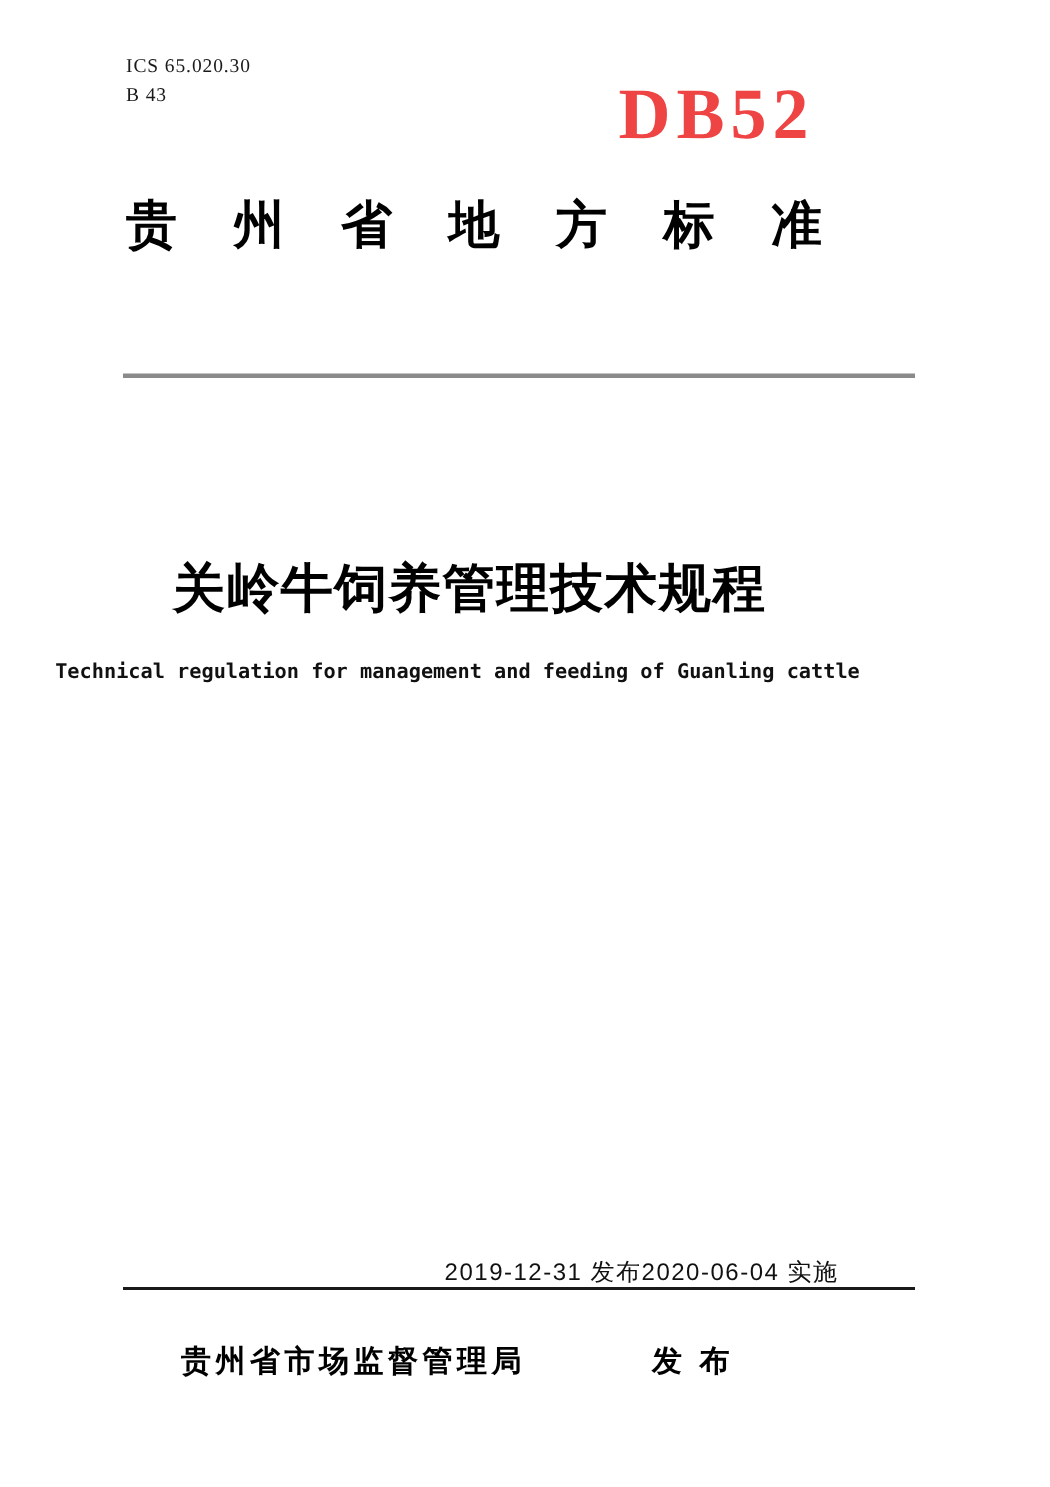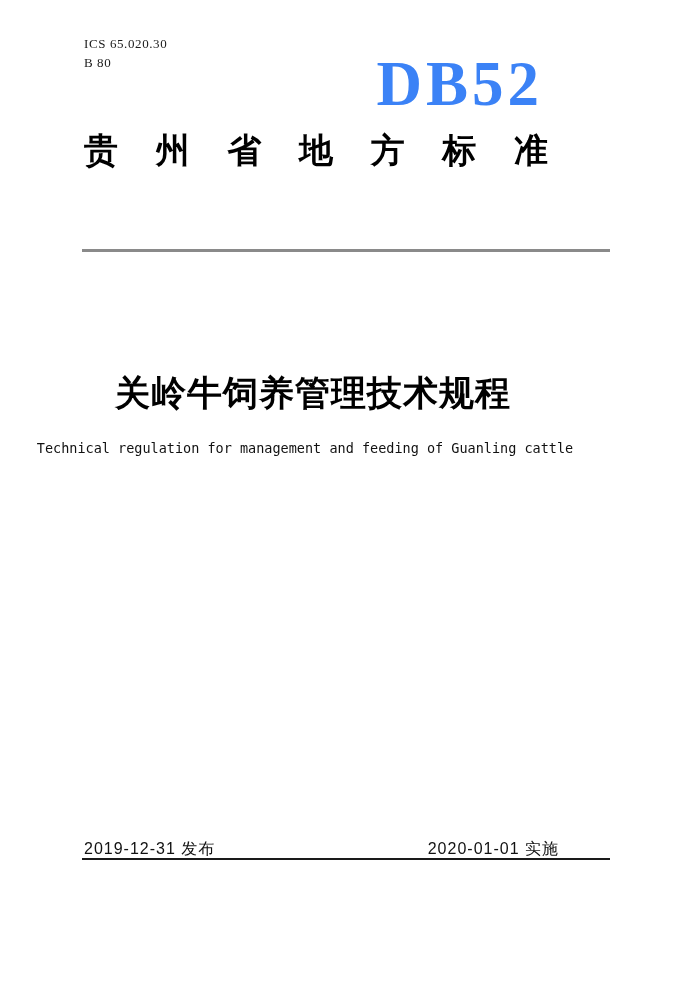--- a/index.html
+++ b/index.html
@@ -29,24 +29,24 @@
     color: #1a1a1a;
   }
 
   
   .db-logo {
     position: absolute;
     right: 67px;
     top: 53px;
     font-family: "Liberation Serif", "DejaVu Serif", serif;
     font-weight: bold;
-    font-size: 63px;
+    font-size: 48px;
     line-height: 1;
     letter-spacing: 4px;
-    color: #3b82f6;
+    color: #ef4444;
   }
 
   
   .province-standard {
     position: absolute;
     left: 84px;
     right: 62px;
     top: 129px;
     display: flex;
     justify-content: space-between;
@@ -104,30 +104,31 @@
     position: absolute;
     left: 0;
     right: 0;
     top: 438px;
     text-align: center;
     font-family: "DejaVu Sans Mono", "Liberation Mono", monospace;
     font-size: 13.5px;
     line-height: 20px;
     color: #111111;
     white-space: nowrap;
+    font-weight: bold;
   }
 
   
   .date-row {
     position: absolute;
     left: 84px;
     right: 51px;
     top: 838px;
     display: flex;
-    justify-content: space-between;
+    justify-content: flex-end;
     font-size: 16px;
     line-height: 21px;
     letter-spacing: 1px;
     color: #111111;
   }
 
   
   .issuer-row {
     position: absolute;
     left: 0;
@@ -152,21 +153,21 @@
     letter-spacing: 3px;
   }
 </style>
 </head>
 <body>
 
 <div class="page">
 
   <div class="ics-block">
     <div>ICS 65.020.30</div>
-    <div>B 80</div>
+    <div>B 43</div>
   </div>
 
   <div class="db-logo">DB52</div>
 
   <div class="province-standard">
       <span>贵</span>
       <span>州</span>
       <span>省</span>
       <span>地</span>
       <span>方</span>
@@ -176,19 +177,24 @@
 
 
   <div class="rule-top"></div>
 
   <div class="title-cn">关岭牛饲养管理技术规程</div>
 
   <div class="title-en">Technical regulation for management and feeding of Guanling cattle</div>
 
   <div class="date-row">
     <span>2019-12-31 发布</span>
-    <span>2020-01-01 实施</span>
+    <span>2020-06-04 实施</span>
   </div>
 
   <div class="rule-bottom"></div>
 
+  <div class="issuer-row">
+    <span class="issuer-name">贵州省市场监督管理局</span>
+    <span class="issuer-gap"></span>
+    <span class="publish-label">发 布</span>
+  </div>
 
 </div>
 
 </body></html>

